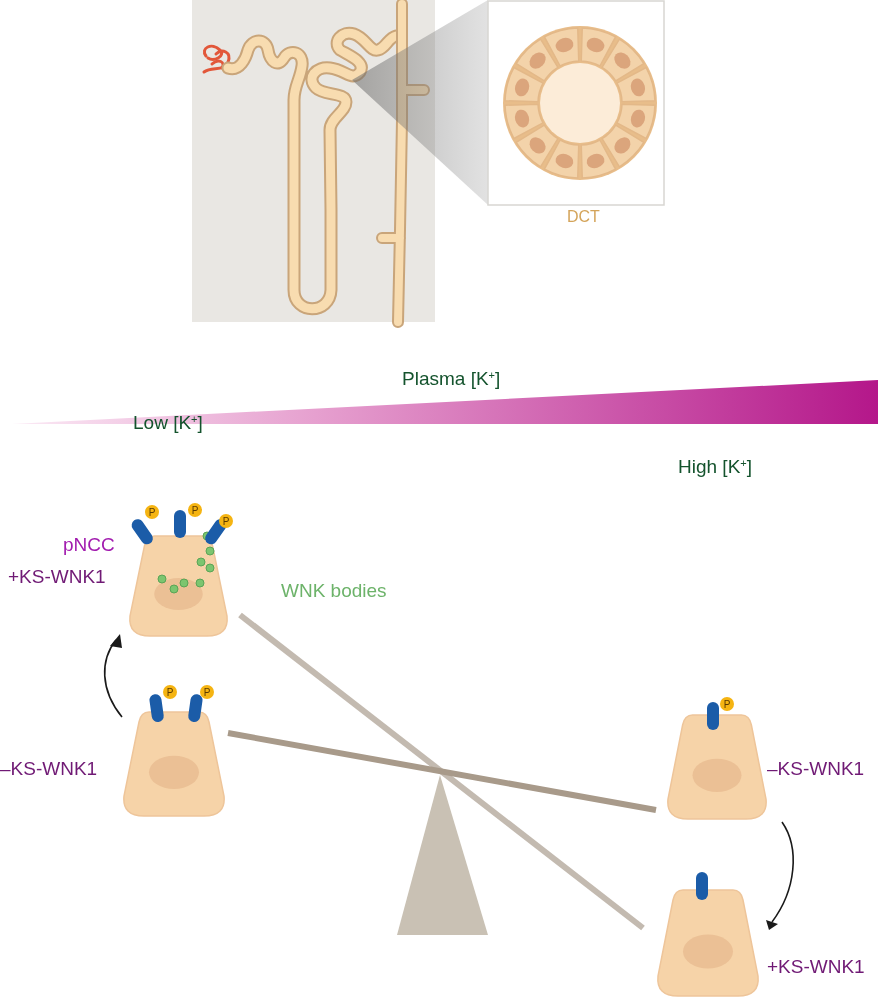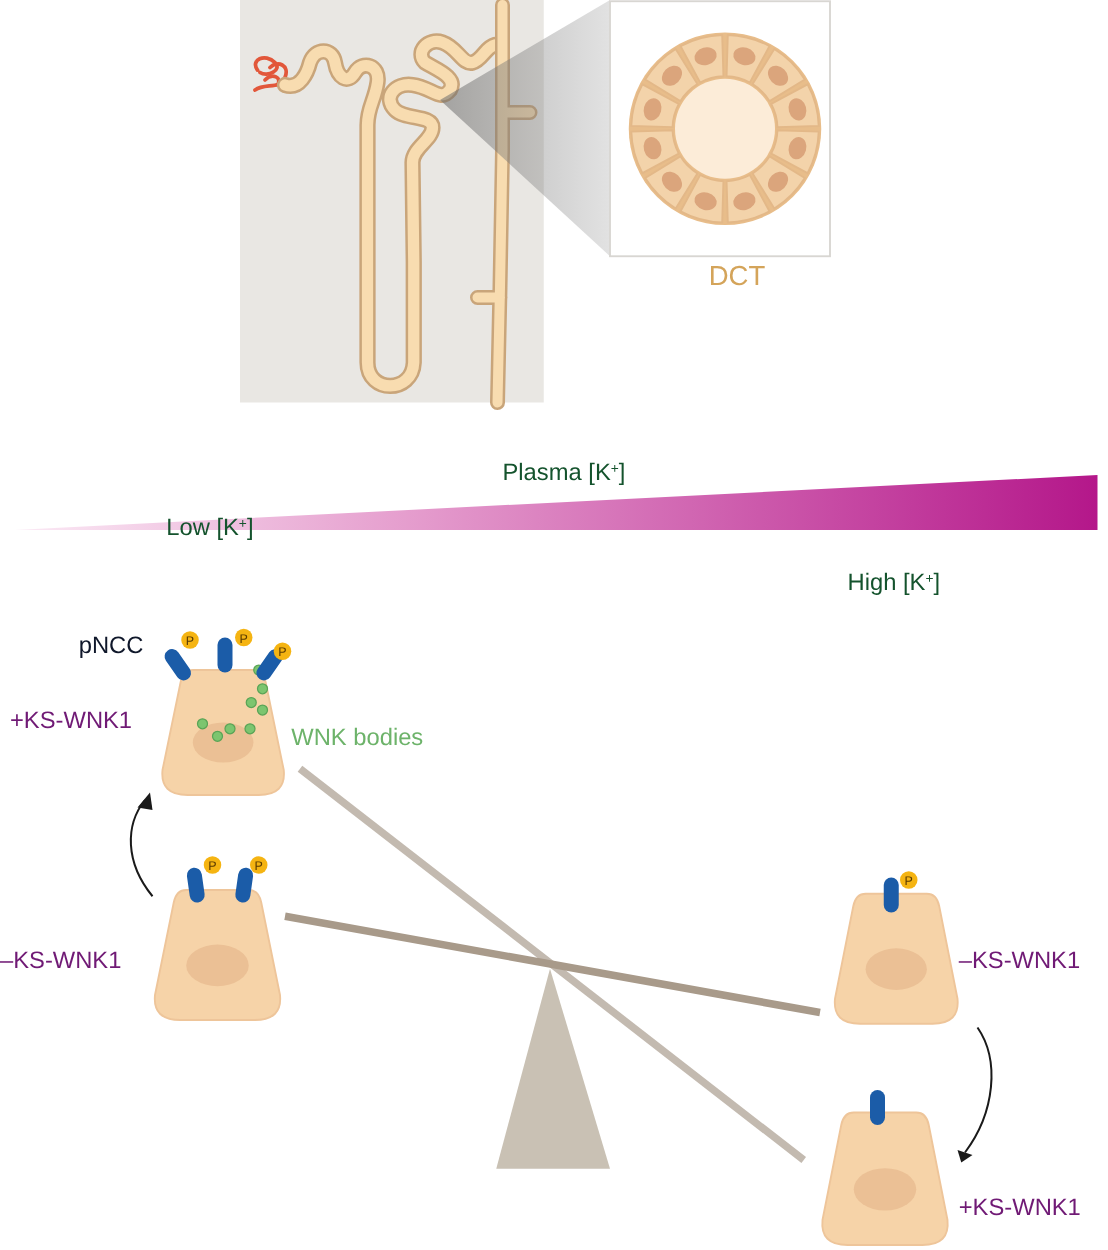--- a/index.html
+++ b/index.html
@@ -1,23 +1,23 @@
 <!DOCTYPE html>
 <html><head>
   <meta charset="utf-8">
   <style>
     html, body { margin: 0; padding: 0; background: #ffffff; }
     body { width: 886px; height: 1000px; position: relative; overflow: hidden; font-family: "Liberation Sans", sans-serif; }
     svg { position: absolute; left: 0; top: 0; }
     .lbl { position: absolute; white-space: nowrap; font-family: "Liberation Sans", sans-serif; }
     .magenta { color: #14532d; font-size: 19px; }
     .black { color: #701a75; font-size: 19px; }
-    .blue { color: #0f172a; font-size: 19px; }
-    .green { color: #6db36a; font-size: 19px; }
-    .tan { color: #d4a45a; font-size: 22px; }
+    .blue { color: #a21caf; font-size: 19px; margin-top: 28px; }
+    .green { color: #6db36a; font-size: 19px; margin-left: 48px; }
+    .tan { color: #d4a45a; font-size: 16px; }
     sup { font-size: 11px; vertical-align: 6px; }
   </style>
 </head>
 <body>
 
 <svg width="886" height="1000" viewBox="0 0 886 1000">
   <defs>
     <linearGradient id="kgrad" x1="0" y1="0" x2="1" y2="0">
       <stop offset="0" stop-color="#fbeaf5"></stop>
       <stop offset="0.35" stop-color="#e6a0cf"></stop>

